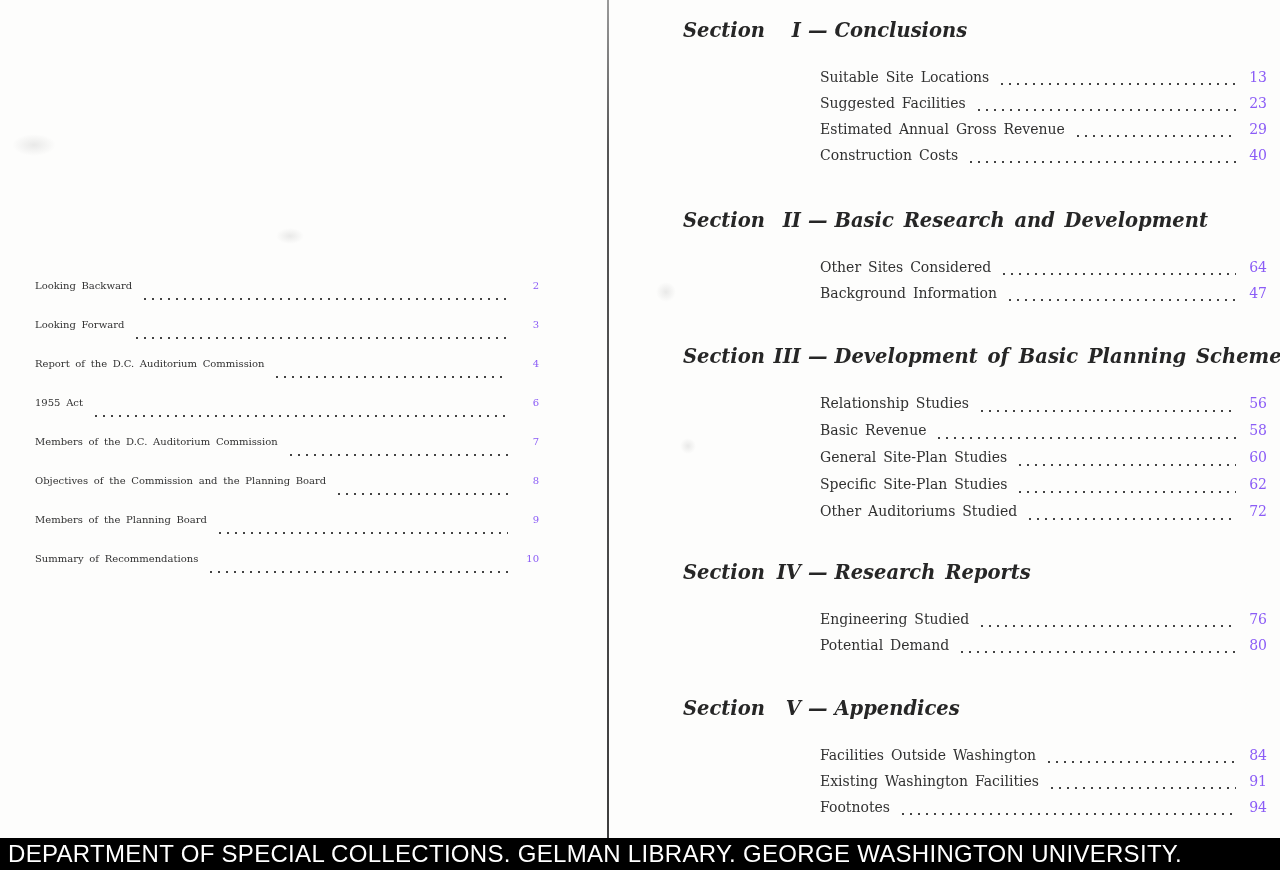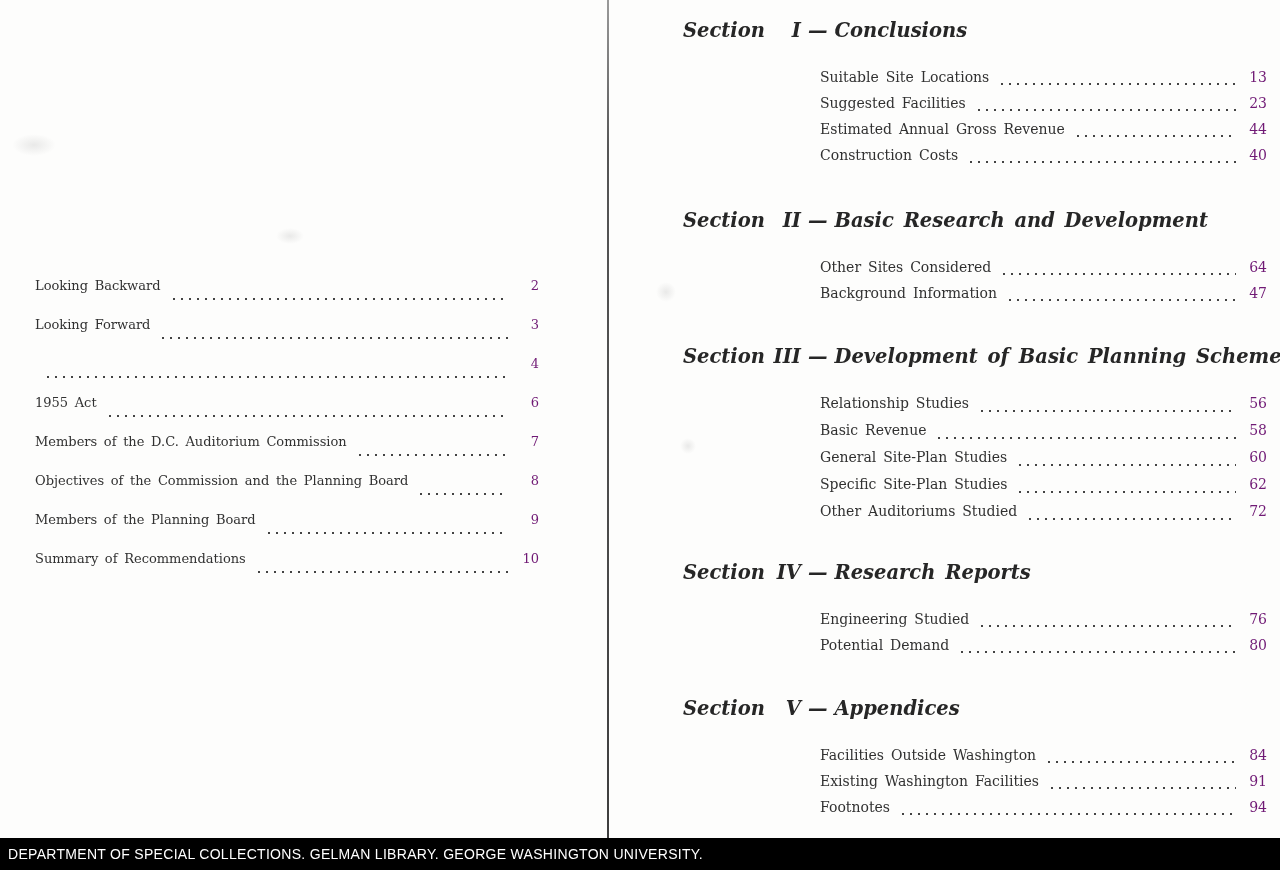--- a/index.html
+++ b/index.html
@@ -43,21 +43,21 @@
     position: absolute;
     left: 35px;
     top: 266px;
     width: 504px;
   }
   .left-toc .toc-row {
     display: flex;
     align-items: baseline;
     height: 39px;
     line-height: 39px;
-    font-size: 13px;
+    font-size: 10px;
     word-spacing: 2.5px;
     white-space: nowrap;
   }
 
   
   .section-block {
     position: absolute;
     left: 683px;
     width: 584px;
   }
@@ -110,37 +110,37 @@
     align-self: flex-end;
     background-image: radial-gradient(circle, #434343 1.1px, rgba(0,0,0,0) 1.45px);
     background-size: 8px 4px;
     background-repeat: repeat-x;
     background-position: left bottom;
   }
   .entry-page {
     flex: 0 0 auto;
     min-width: 24px;
     text-align: right;
-    color: #701a75;
+    color: #8b5cf6;
   }
 
   
   .footer-banner {
     position: absolute;
     left: 0;
     bottom: 0;
     width: 1280px;
     height: 32px;
     background: #000000;
     display: flex;
     align-items: center;
   }
   .footer-banner .footer-text {
     font-family: "Liberation Sans", "DejaVu Sans", sans-serif;
-    font-size: 14px;
+    font-size: 24px;
     color: #ffffff;
     letter-spacing: 0.3px;
     padding-left: 8px;
     white-space: nowrap;
   }
 </style>
 </head>
 <body>
 
 <div class="screen">
@@ -157,20 +157,21 @@
       <span class="entry-label">Looking Backward</span>
       <span class="dot-leader"></span>
       <span class="entry-page">2</span>
     </div>
     <div class="toc-row">
       <span class="entry-label">Looking Forward</span>
       <span class="dot-leader"></span>
       <span class="entry-page">3</span>
     </div>
     <div class="toc-row">
+      <span class="entry-label">Report of the D.C. Auditorium Commission</span>
       <span class="dot-leader"></span>
       <span class="entry-page">4</span>
     </div>
     <div class="toc-row">
       <span class="entry-label">1955 Act</span>
       <span class="dot-leader"></span>
       <span class="entry-page">6</span>
     </div>
     <div class="toc-row">
       <span class="entry-label">Members of the D.C. Auditorium Commission</span>
@@ -205,21 +206,21 @@
         <span class="entry-page">13</span>
       </div>
       <div class="toc-row">
         <span class="entry-label">Suggested Facilities</span>
         <span class="dot-leader"></span>
         <span class="entry-page">23</span>
       </div>
       <div class="toc-row">
         <span class="entry-label">Estimated Annual Gross Revenue</span>
         <span class="dot-leader"></span>
-        <span class="entry-page">44</span>
+        <span class="entry-page">29</span>
       </div>
       <div class="toc-row">
         <span class="entry-label">Construction Costs</span>
         <span class="dot-leader"></span>
         <span class="entry-page">40</span>
       </div>
     </div>
   </div>
 
   <div class="section-block sec1">

